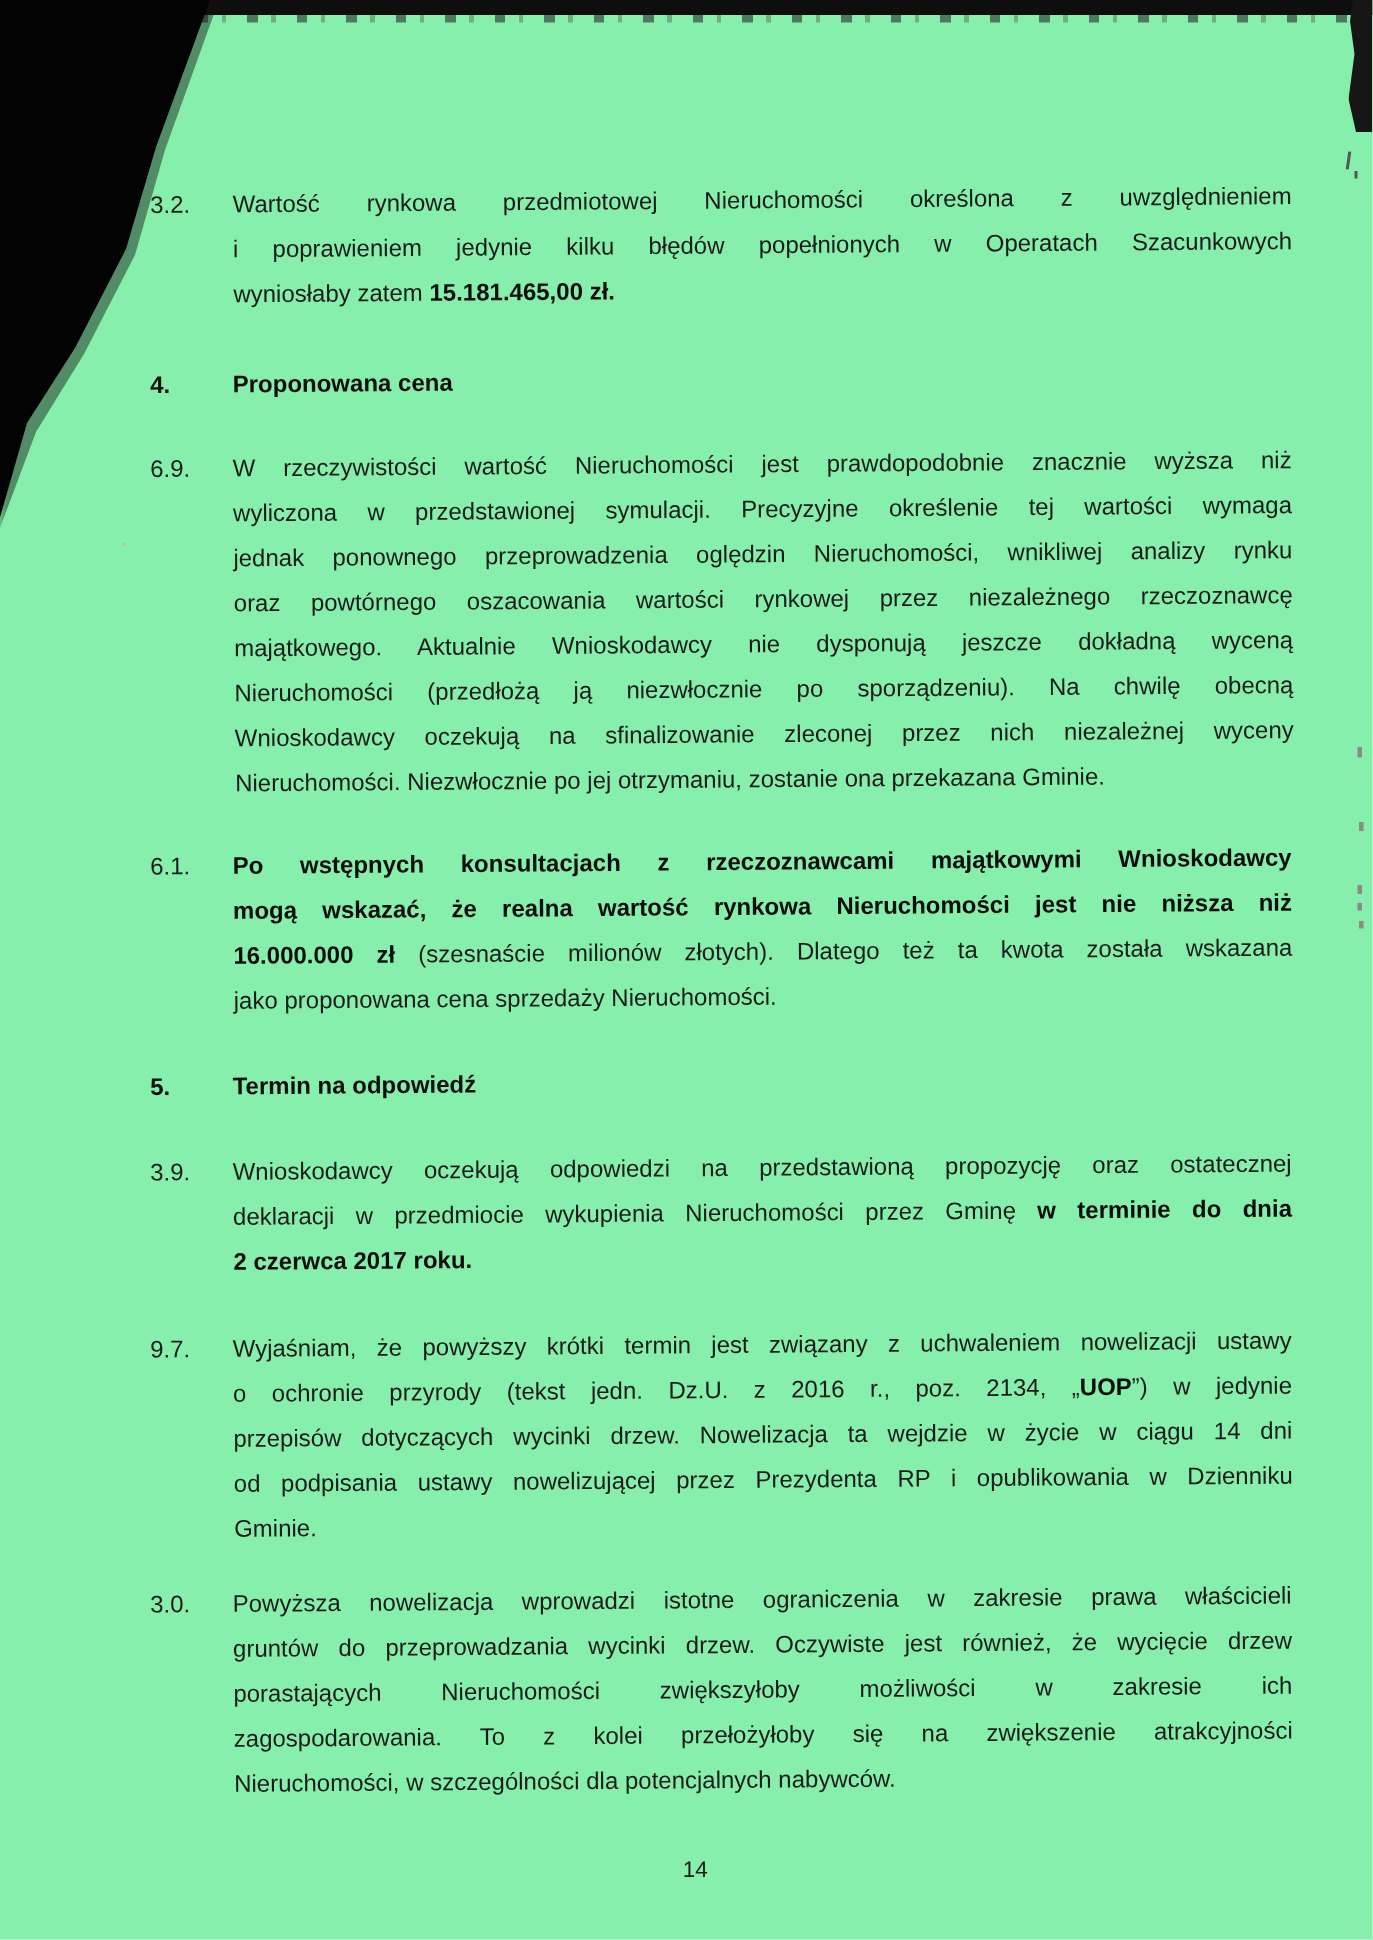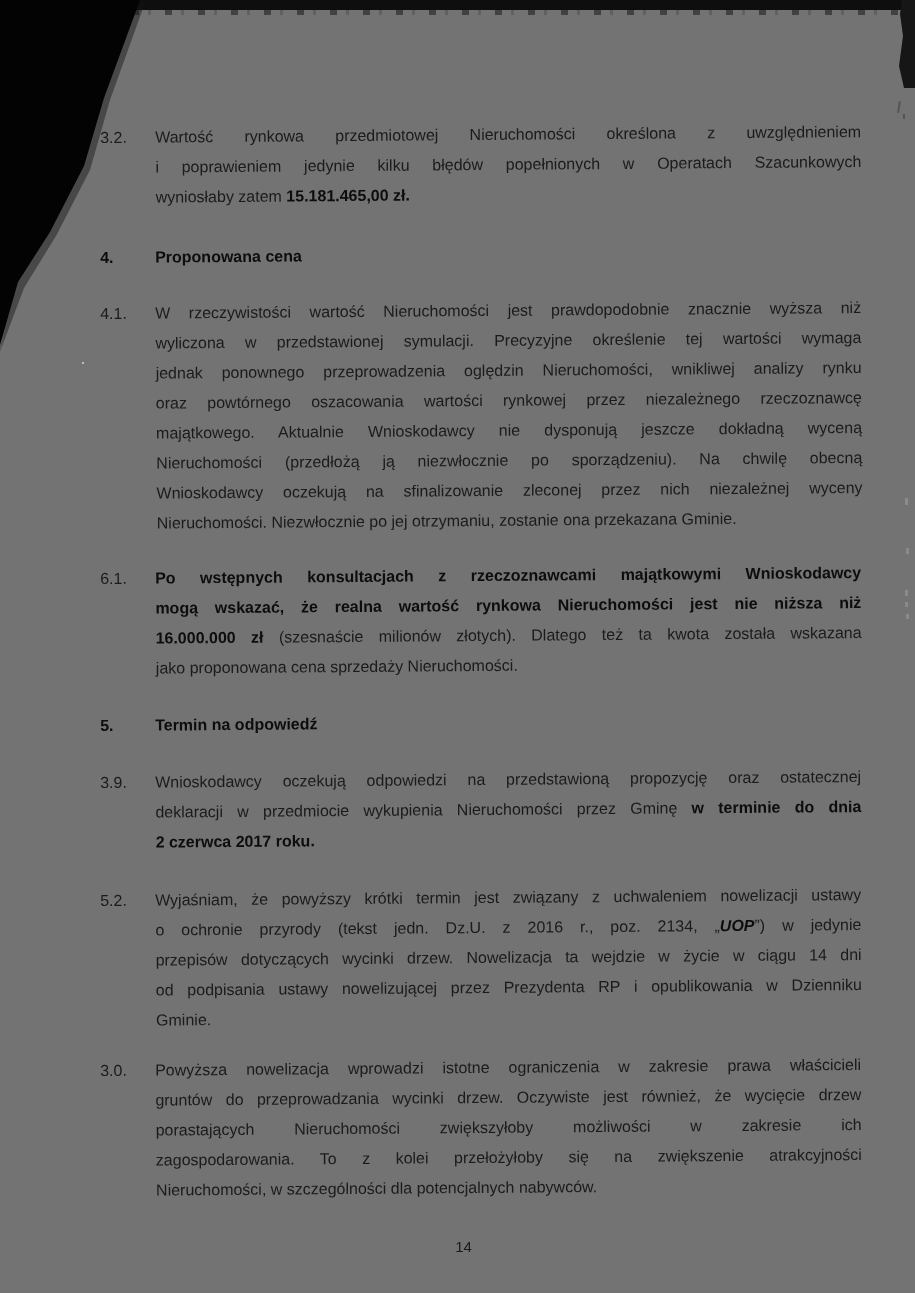--- a/index.html
+++ b/index.html
@@ -2,21 +2,21 @@
 <html><head>
 <meta charset="utf-8">
 <style>
   html, body { margin: 0; padding: 0; }
   body {
     width: 915px; height: 1293px;
     background: #ffffff;
     font-family: "Liberation Sans", sans-serif;
     position: relative; overflow: hidden;
   }
-  .scan-page { position: absolute; inset: 0; background: #737373; }
+  .scan-page { position: absolute; inset: 0; background: #86efac; }
 
   
   .top-edge {
     position: absolute; top: 0; left: 0; width: 915px; height: 10px;
     background: #0e0e0e;
   }
   .top-edge::after {
     content: ""; position: absolute; top: 10px; left: 0; right: 0; height: 5px;
     background: repeating-linear-gradient(90deg,
       rgba(25,25,25,.55) 0 7px, transparent 7px 16px,
@@ -47,21 +47,21 @@
   .section {
     position: absolute; left: 100px; width: 762px;
     font-size: 16px; line-height: 30px;
     transform: rotate(-0.45deg); transform-origin: 0 0;
   }
   .num { position: absolute; left: 0; top: 0; }
   .sec-body { margin-left: 55px; width: 706px; }
   .line { text-align: justify; text-align-last: justify; white-space: normal; }
   .line.last { text-align: left; text-align-last: auto; }
   .b { font-weight: 700; color: #0d0d0d; }
-  .i { font-style: italic; }
+  .i { }
   .section.head .num, .heading { font-weight: 700; color: #0d0d0d; }
   .page-number {
     position: absolute; top: 1238px; left: 0; width: 927px;
     text-align: center; font-size: 15px; color: #1b1b1b;
   }
 </style>
 </head>
 <body>
 
 <div class="scan-page">
@@ -91,21 +91,21 @@
     </div>
 
     <div class="section head" style="top:243px">
       <div class="num">4.</div>
       <div class="sec-body">
           <div class="heading line last">Proponowana cena</div>
         </div>
     </div>
 
     <div class="section" style="top:299px">
-      <div class="num">4.1.</div>
+      <div class="num">6.9.</div>
       <div class="sec-body">
           <div class="line"><span>W rzeczywistości wartość Nieruchomości jest prawdopodobnie znacznie wyższa niż</span></div>
           <div class="line"><span>wyliczona w przedstawionej symulacji. Precyzyjne określenie tej wartości wymaga</span></div>
           <div class="line"><span>jednak ponownego przeprowadzenia oględzin Nieruchomości, wnikliwej analizy rynku</span></div>
           <div class="line"><span>oraz powtórnego oszacowania wartości rynkowej przez niezależnego rzeczoznawcę</span></div>
           <div class="line"><span>majątkowego. Aktualnie Wnioskodawcy nie dysponują jeszcze dokładną wyceną</span></div>
           <div class="line"><span>Nieruchomości (przedłożą ją niezwłocznie po sporządzeniu). Na chwilę obecną</span></div>
           <div class="line"><span>Wnioskodawcy oczekują na sfinalizowanie zleconej przez nich niezależnej wyceny</span></div>
           <div class="line last"><span>Nieruchomości. Niezwłocznie po jej otrzymaniu, zostanie ona przekazana Gminie.</span></div>
         </div>
@@ -131,21 +131,21 @@
     <div class="section" style="top:768px">
       <div class="num">3.9.</div>
       <div class="sec-body">
           <div class="line"><span>Wnioskodawcy oczekują odpowiedzi na przedstawioną propozycję oraz ostatecznej</span></div>
           <div class="line"><span>deklaracji w przedmiocie wykupienia Nieruchomości przez Gminę </span><span class="b">w terminie do dnia</span></div>
           <div class="line last"><span class="b">2 czerwca 2017 roku.</span></div>
         </div>
     </div>
 
     <div class="section" style="top:886px">
-      <div class="num">5.2.</div>
+      <div class="num">9.7.</div>
       <div class="sec-body">
           <div class="line"><span>Wyjaśniam, że powyższy krótki termin jest związany z uchwaleniem nowelizacji ustawy</span></div>
           <div class="line"><span>o ochronie przyrody (tekst jedn. Dz.U. z 2016 r., poz. 2134, „</span><span class="b i">UOP</span><span>”) w jedynie</span></div>
           <div class="line"><span>przepisów dotyczących wycinki drzew. Nowelizacja ta wejdzie w życie w ciągu 14 dni</span></div>
           <div class="line"><span>od podpisania ustawy nowelizującej przez Prezydenta RP i opublikowania w Dzienniku</span></div>
           <div class="line last"><span>Gminie.</span></div>
         </div>
     </div>
 
     <div class="section" style="top:1056px">

